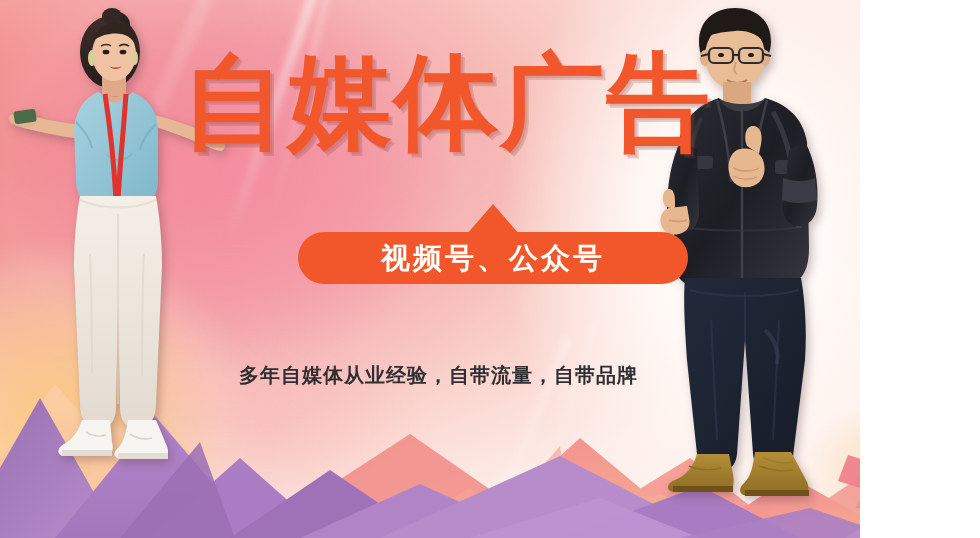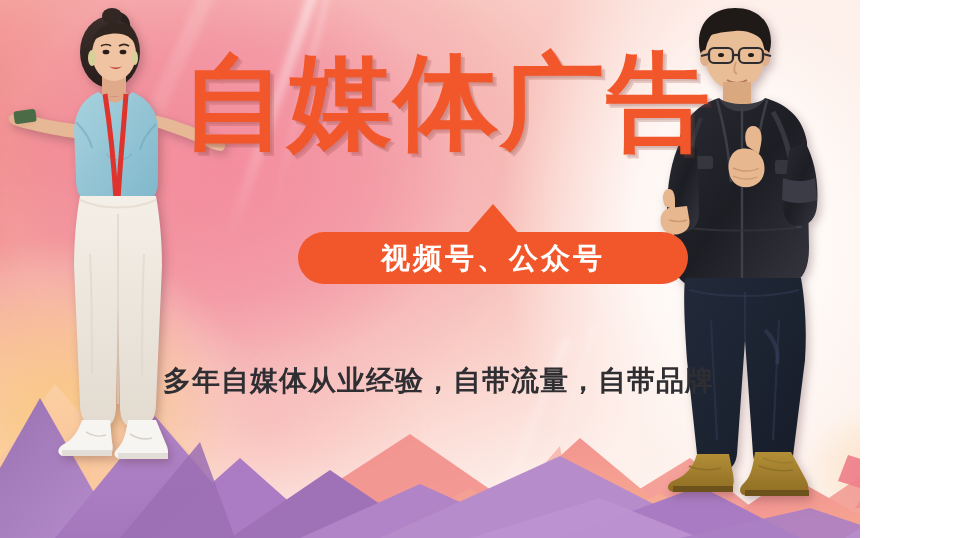--- a/index.html
+++ b/index.html
@@ -88,21 +88,21 @@
     color:#ffffff;font-size:29px;font-weight:bold;letter-spacing:3px;
     font-family:"DejaVu Sans","Liberation Sans",sans-serif;
     line-height:1;
   }
 
   
   .tagline{
     position:absolute;left:0;right:0;top:362px;
     text-align:center;
     color:#2f2f33;
-    font-size:28px;font-weight:bold;letter-spacing:1px;
+    font-size:20px;font-weight:bold;letter-spacing:1px;
     font-family:"DejaVu Sans","Liberation Sans",sans-serif;
     margin-left:17px;
   }
 </style>
 </head>
 <body>
 
 <div class="banner">
 
   <div class="bg-base"></div>

